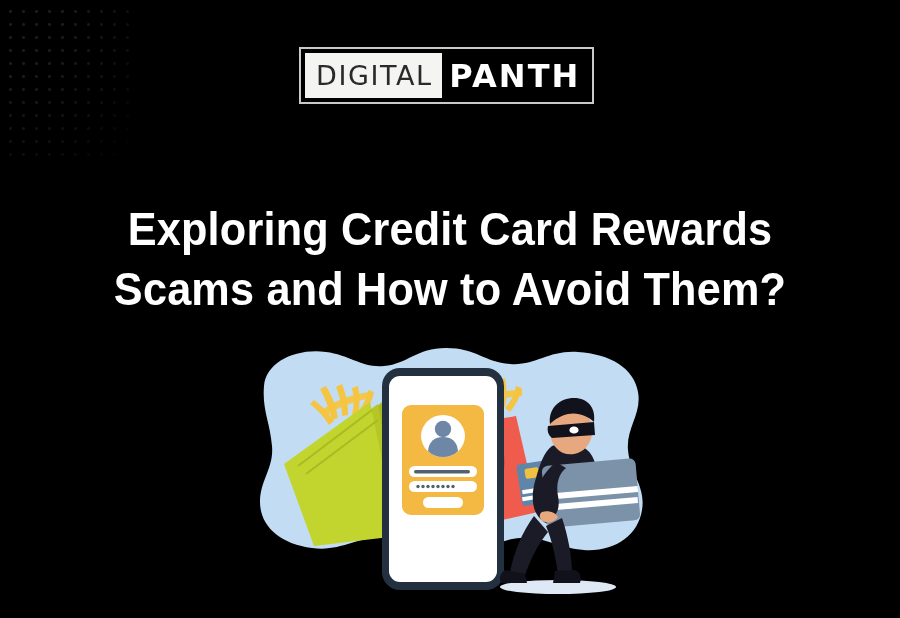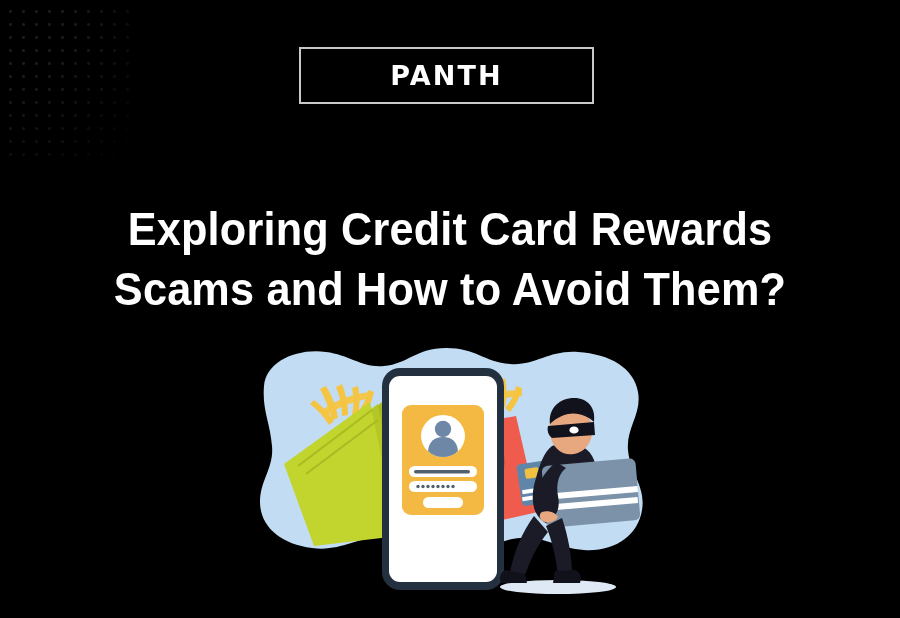--- a/index.html
+++ b/index.html
@@ -64,21 +64,21 @@
     letter-spacing: 1.6px;
     display: flex;
     align-items: center;
     justify-content: center;
     padding: 0 9px 0 11px;
     font-family: "DejaVu Sans", sans-serif;
   }
   .logo-word-right {
     background: #000000;
     color: #ffffff;
-    font-size: 27px;
+    font-size: 32px;
     font-weight: bold;
     letter-spacing: 2.1px;
     display: flex;
     align-items: center;
     justify-content: center;
     flex: 1;
     font-family: "DejaVu Sans", sans-serif;
   }
 
   
@@ -111,20 +111,21 @@
 </style>
 </head>
 <body>
 
 <div id="banner">
 
   <div id="dot-pattern"></div>
 
   <div id="logo">
     <div id="logo-inner">
+      <div class="logo-word-left">DIGITAL</div>
       <div class="logo-word-right">PANTH</div>
     </div>
   </div>
 
   <h1 id="headline">
     <span class="line">Exploring Credit Card Rewards</span>
     <span class="line">Scams and How to Avoid Them?</span>
   </h1>
 
   <div id="illustration">

